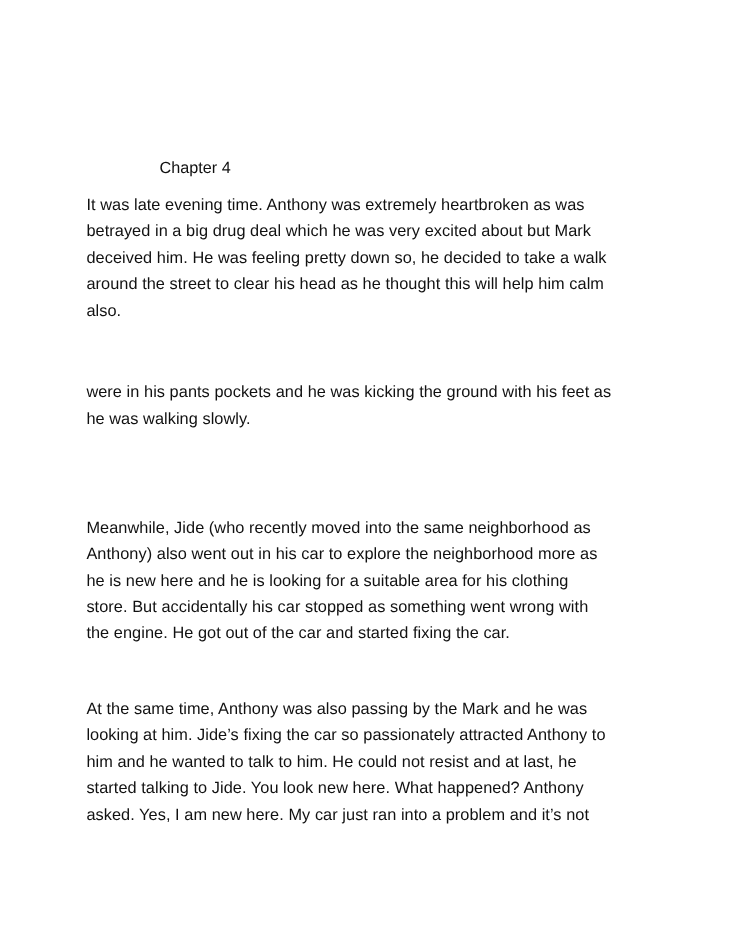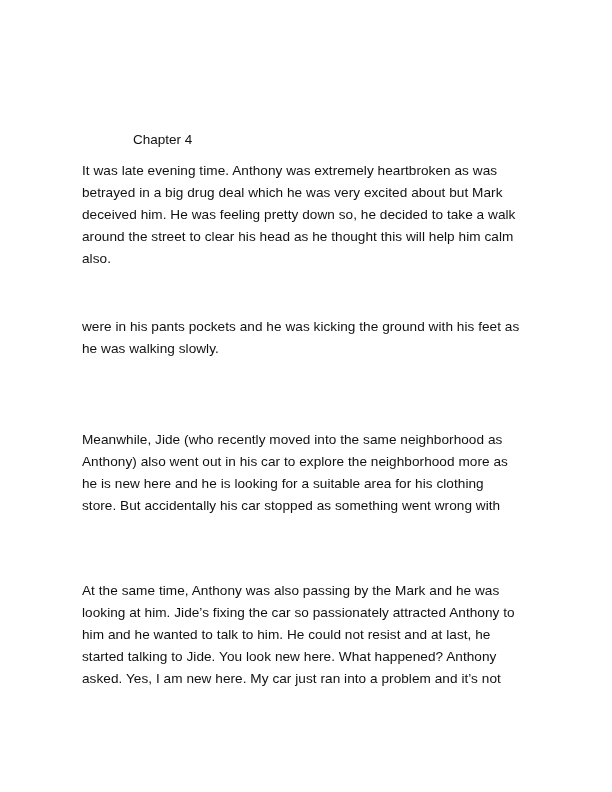--- a/index.html
+++ b/index.html
@@ -37,21 +37,20 @@
       left: 72px;
       width: 480px;
       margin: 0;
       font-size: 13.6px;
       line-height: 21.9px;
       letter-spacing: 0.05px;
     }
     .line {
       display: block;
       white-space: nowrap;
-      margin-left: 10px;
     }
     #p1 { top: 160px; }
     #p2 { top: 316px; }
     #p3 { top: 429px; }
     #p4 { top: 580px; }
   </style>
 </head>
 <body>
 
 <div class="page">
@@ -69,20 +68,21 @@
   <p class="para" id="p2">
     <span class="line">were in his pants pockets and he was kicking the ground with his feet as</span>
     <span class="line">he was walking slowly.</span>
   </p>
 
   <p class="para" id="p3">
     <span class="line">Meanwhile, Jide (who recently moved into the same neighborhood as</span>
     <span class="line">Anthony) also went out in his car to explore the neighborhood more as</span>
     <span class="line">he is new here and he is looking for a suitable area for his clothing</span>
     <span class="line">store. But accidentally his car stopped as something went wrong with</span>
+    <span class="line">the engine. He got out of the car and started fixing the car.</span>
   </p>
 
   <p class="para" id="p4">
     <span class="line">At the same time, Anthony was also passing by the Mark and he was</span>
     <span class="line">looking at him. Jide’s fixing the car so passionately attracted Anthony to</span>
     <span class="line">him and he wanted to talk to him. He could not resist and at last, he</span>
     <span class="line">started talking to Jide. You look new here. What happened? Anthony</span>
     <span class="line">asked. Yes, I am new here. My car just ran into a problem and it’s not</span>
   </p>
 

